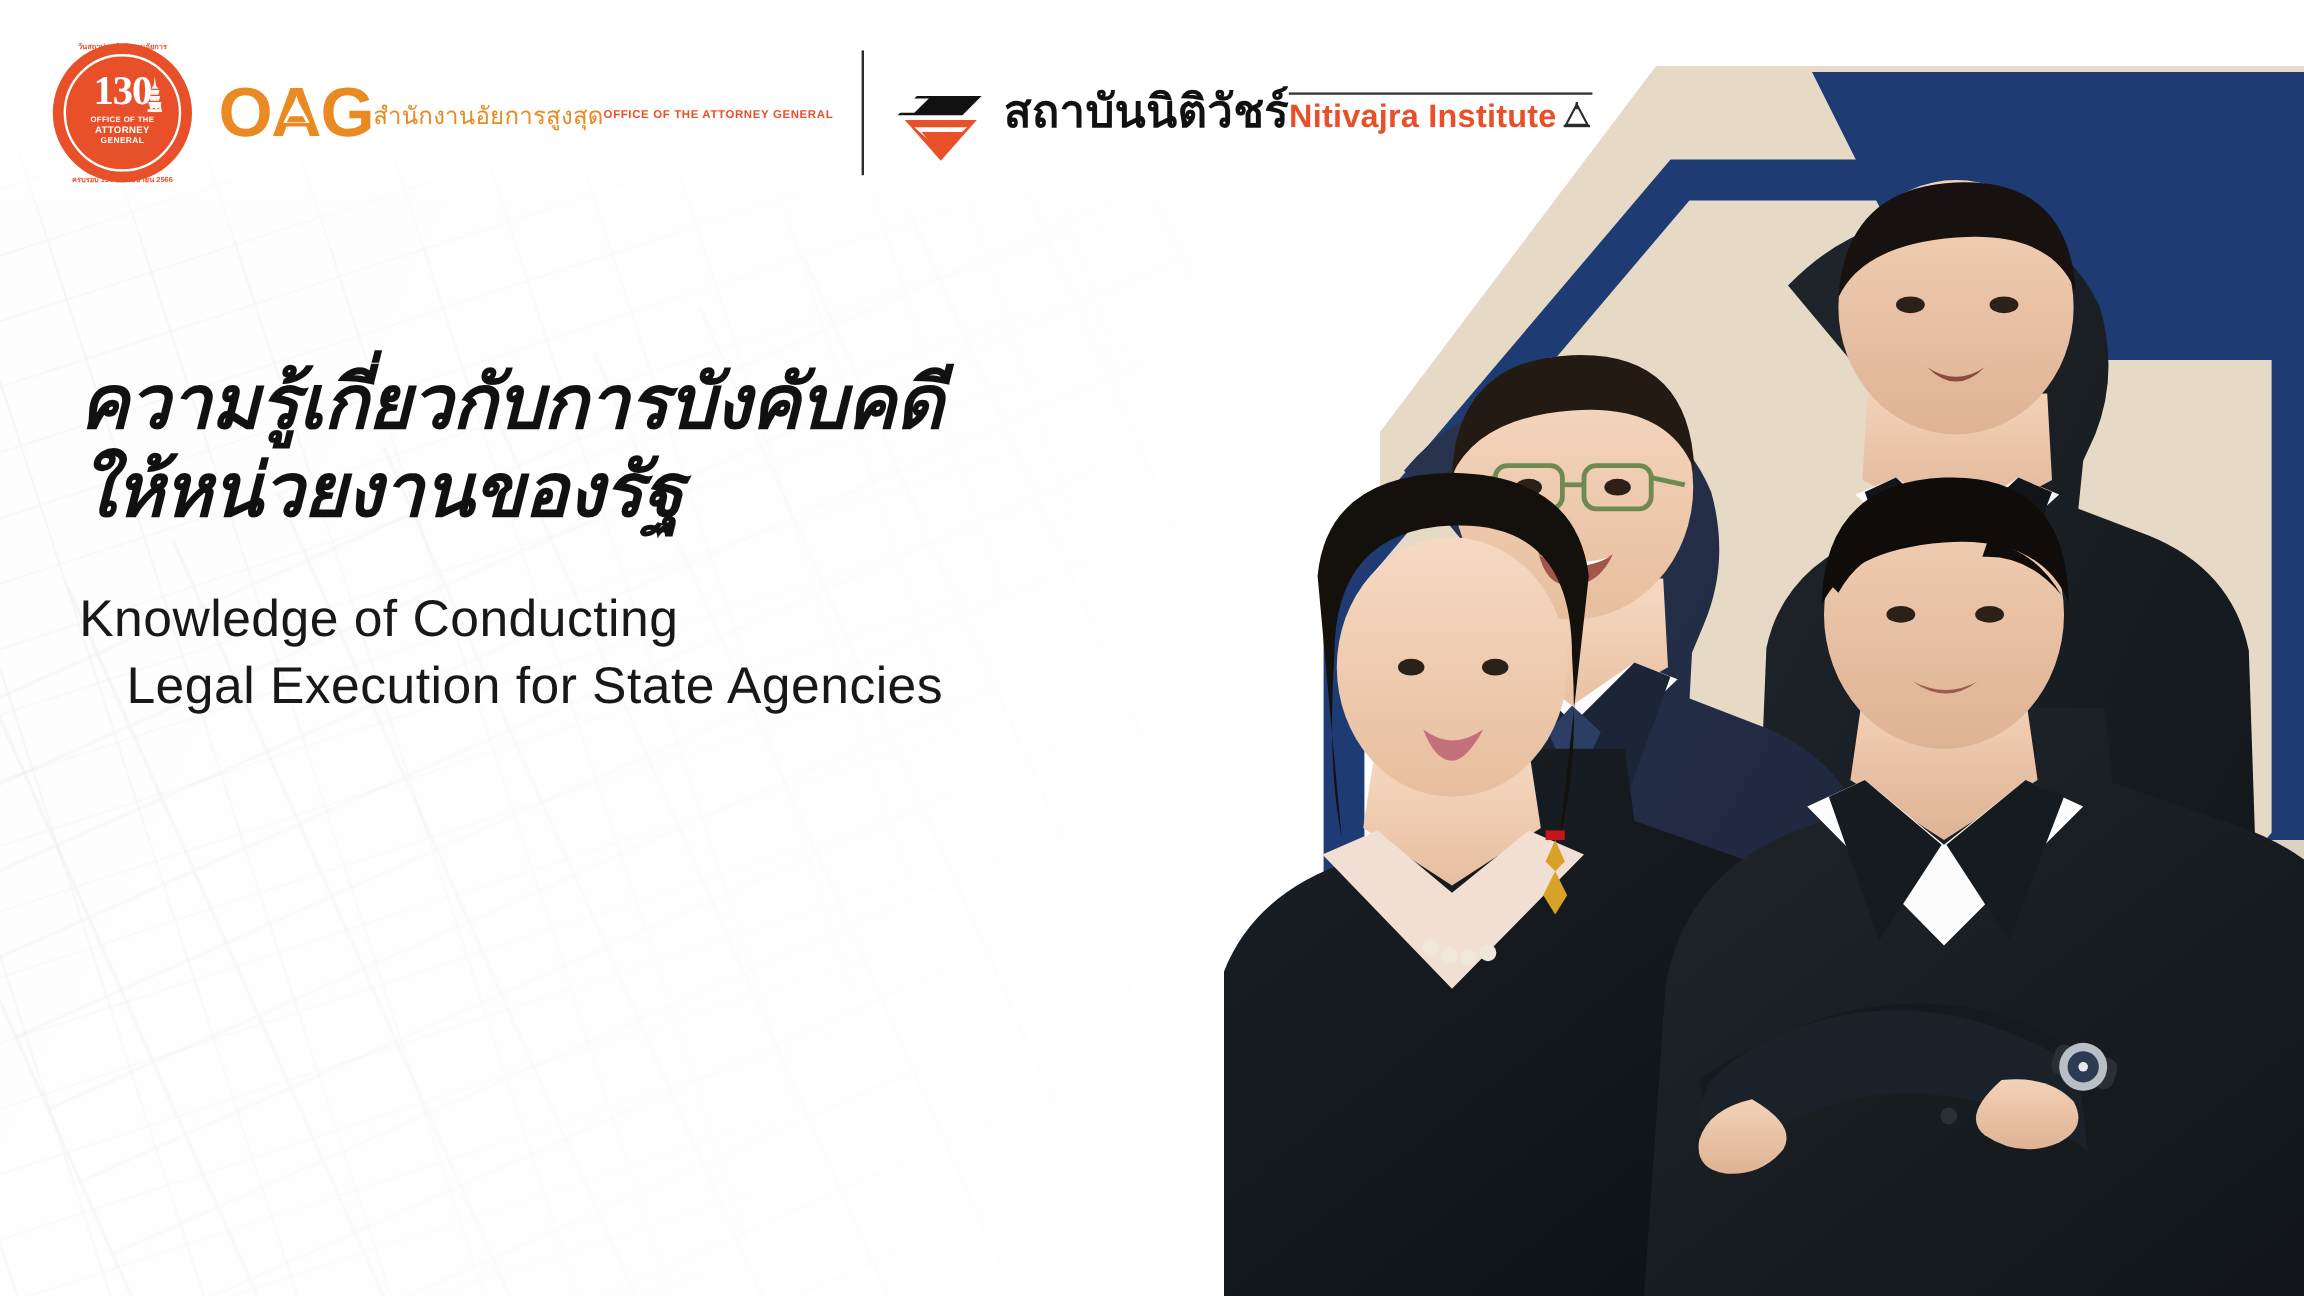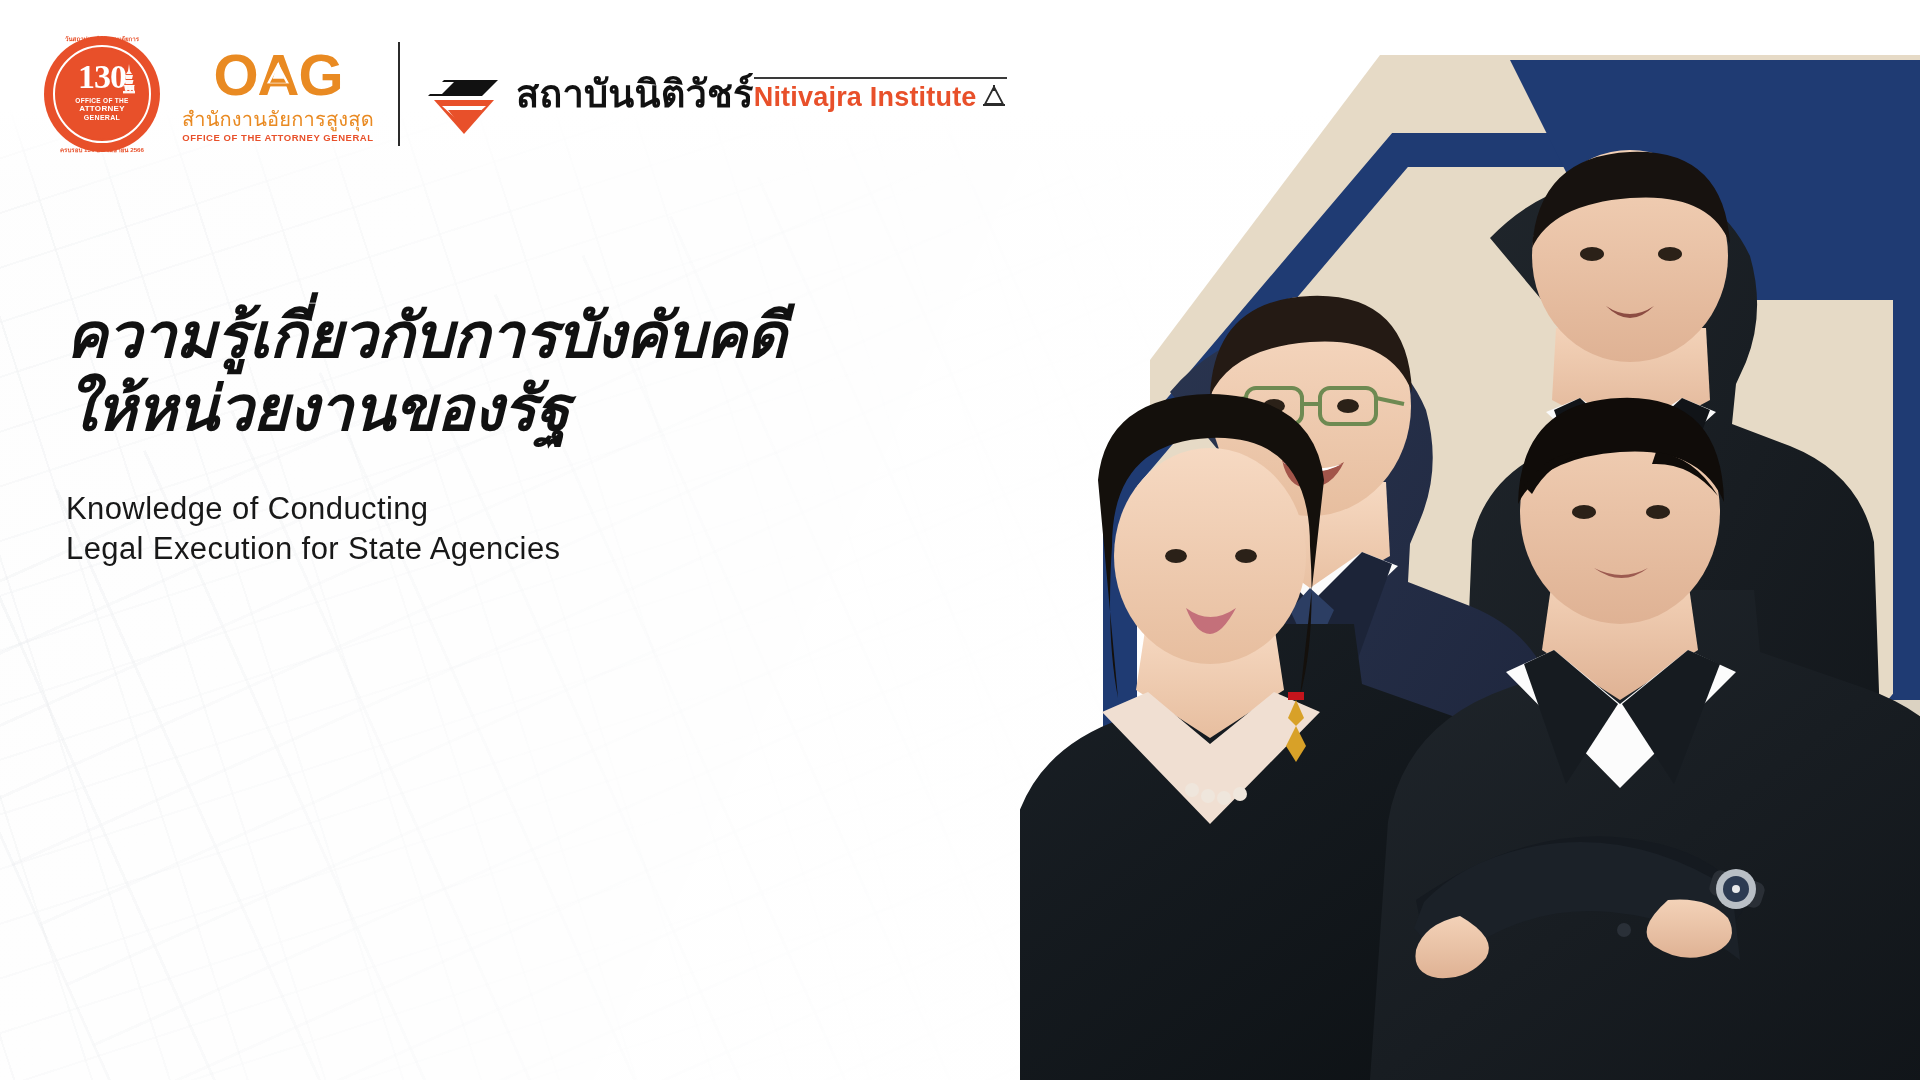--- a/index.html
+++ b/index.html
@@ -121,21 +121,21 @@
   .seal .arc-bot{ bottom:-3px; }
   .seal .emblem{
     position:absolute; right:24px; top:28px;
     width:14px; height:30px;
     opacity:.95;
   }
 
   
   .oag{
     margin-left:22px; flex:none;
-    display:flex; flex-direction:column; align-items:center;
+    display:flex; flex-direction:row; align-items:center;
     line-height:1;
   }
   .oag .word{
     font-family:"Liberation Sans","DejaVu Sans",sans-serif;
     font-weight:700; font-size:58px; color:#E98A22;
     letter-spacing:-1px; position:relative;
   }
   .oag .word .scale{
     position:absolute; left:50%; top:52%; transform:translate(-50%,-50%);
     width:34px; height:26px; pointer-events:none;
@@ -183,27 +183,27 @@
     color:#111111;
     letter-spacing:-.5px;
     white-space:nowrap;
     font-style:italic;
   }
   .headline .l2{ display:block; }
   .subhead{
     margin-top:44px;
     font-family:"Liberation Sans","DejaVu Sans",sans-serif;
     font-weight:400;
-    font-size:31px;
+    font-size:43px;
     line-height:1.30;
     color:#181818;
     letter-spacing:.4px;
     white-space:nowrap;
   }
-  .subhead .l2{ display:block; }
+  .subhead .l2{ display:block;text-align:right; }
 
   
   .people{ position:absolute; right:0; top:0; width:900px; height:1080px; z-index:20; }
   .people svg{ display:block; width:100%; height:100%; }
 </style>
 </head>
 <body>
 
 <div class="banner">
 

